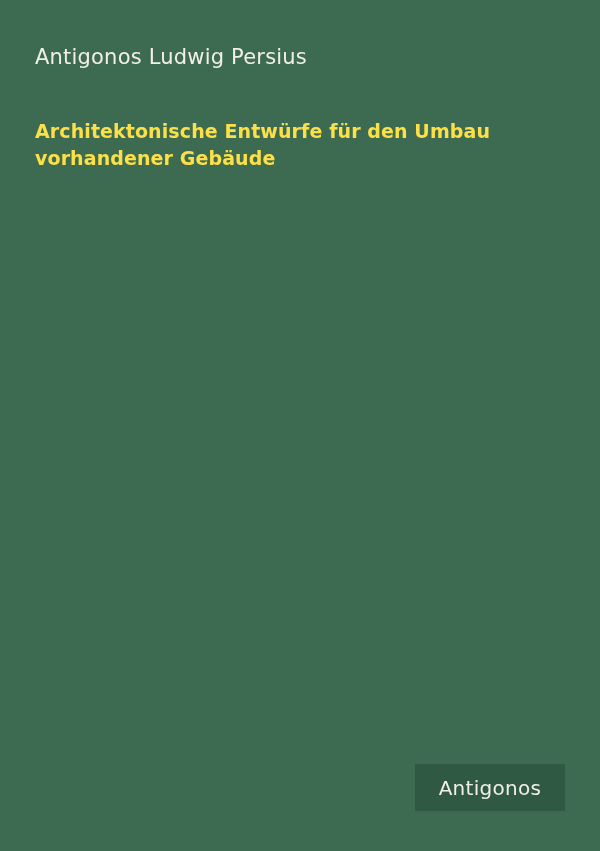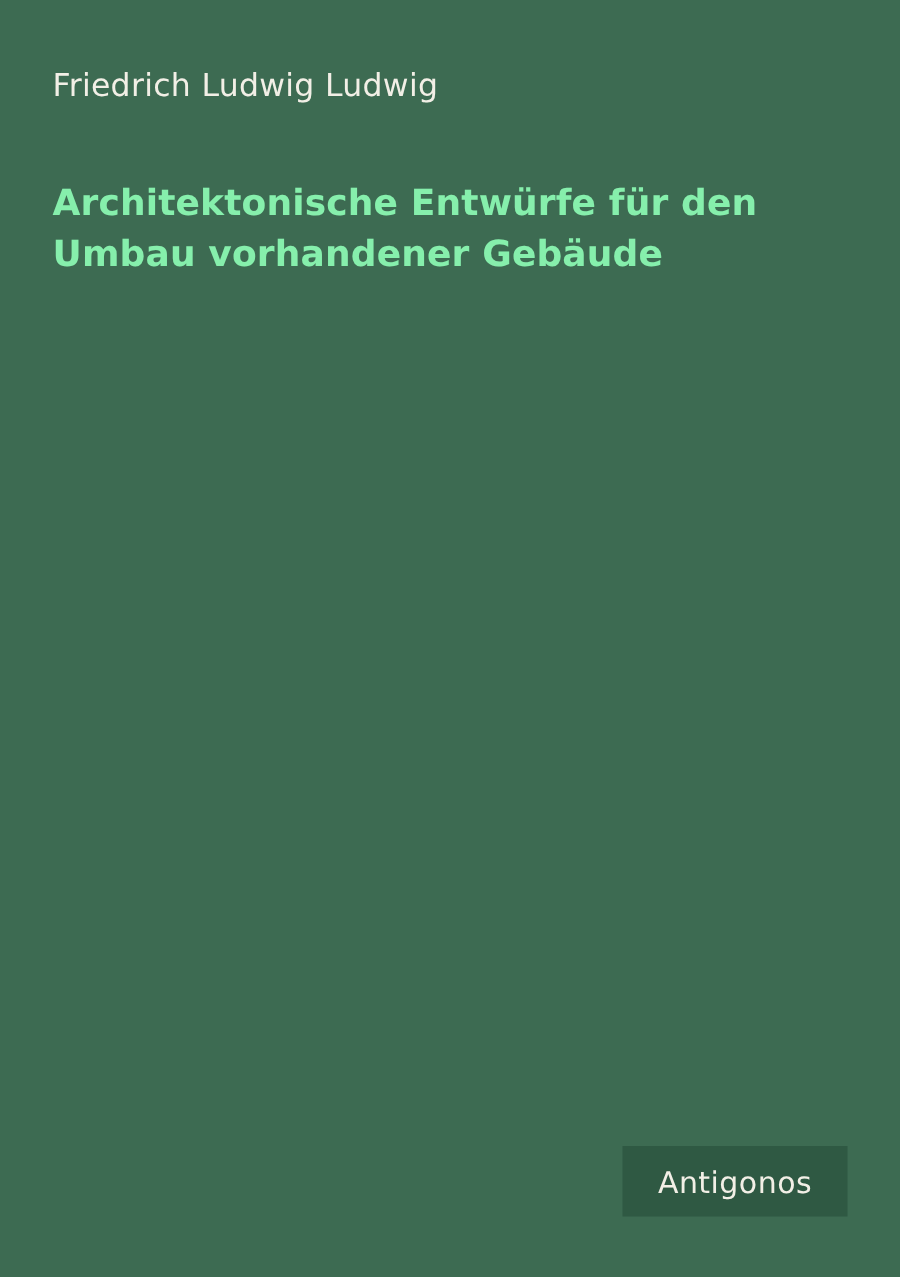--- a/index.html
+++ b/index.html
@@ -29,22 +29,22 @@
     font-size: 21px;
     font-weight: 400;
     letter-spacing: 0.2px;
     line-height: 1.3;
   }
   .cover-title {
     position: absolute;
     left: 35px;
     top: 118px;
     width: 500px;
-    color: #86efac;
-    font-size: 24px;
+    color: #fde047;
+    font-size: 19px;
     font-weight: 700;
     line-height: 1.42;
     letter-spacing: 0.1px;
   }
   .publisher-badge {
     position: absolute;
     right: 35px;
     bottom: 40px;
     width: 150px;
     height: 47px;
@@ -57,18 +57,18 @@
     color: #f2efe6;
     font-size: 20px;
     font-weight: 400;
     letter-spacing: 0.3px;
   }
 </style>
 </head>
 <body>
 
 <div class="book-cover">
-  <div class="cover-author">Friedrich Ludwig Ludwig</div>
+  <div class="cover-author">Antigonos Ludwig Persius</div>
   <div class="cover-title">Architektonische Entwürfe für den Umbau vorhandener Gebäude</div>
   <div class="publisher-badge">
     <span>Antigonos</span>
   </div>
 </div>
 
 </body></html>

